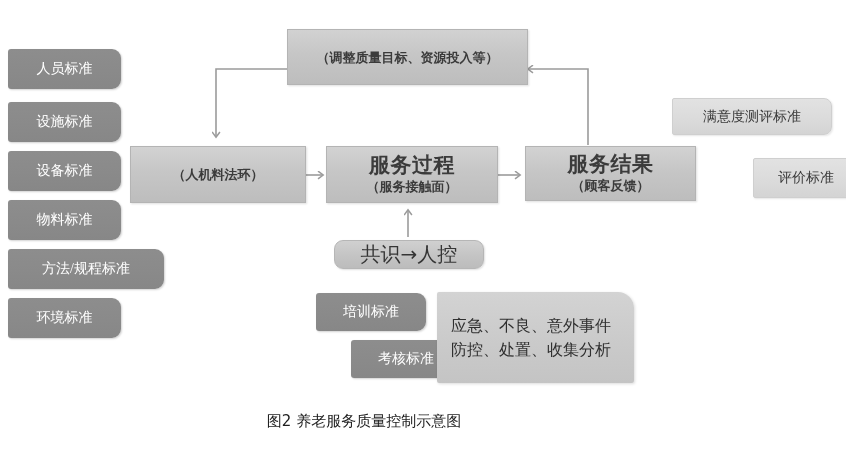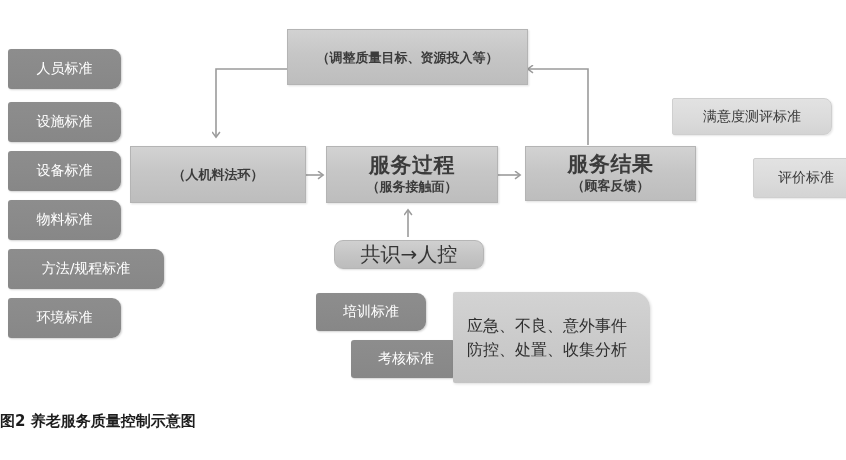--- a/index.html
+++ b/index.html
@@ -82,41 +82,40 @@
     background: linear-gradient(to bottom, #d3d3d3 0%, #cbcbcb 50%, #c4c4c4 100%);
     color: #2f2f2f;
     font-size: 16px;
     border-radius: 2px 16px 2px 2px;
     box-shadow: 1px 1px 3px rgba(0,0,0,0.14);
     align-items: flex-start;
     justify-content: center;
     padding-left: 14px;
     text-align: left;
     line-height: 1.45;
-    margin-left: 16px;
   }
 
   
   #links {
     position: absolute;
     left: 0;
     top: 0;
     width: 846px;
     height: 460px;
     pointer-events: none;
   }
 
   .caption {
     position: absolute;
     left: 0;
     top: 412px;
     width: 728px;
-    text-align: left;
+    text-align: center;
     font-size: 15px;
-    font-weight: bold;
+    font-weight: normal;
     color: #1d1d1d;
   }
 </style>
 </head>
 <body>
 
 <div id="canvas">
 
   <svg id="links" viewBox="0 0 846 460" xmlns="http://www.w3.org/2000/svg">
     <defs>
@@ -168,21 +167,21 @@
   </div>
   <div class="box chip" style="left:8px; top:102px; width:113px; height:40px;">
     <span>设施标准</span>
   </div>
   <div class="box chip" style="left:8px; top:151px; width:113px; height:40px;">
     <span>设备标准</span>
   </div>
   <div class="box chip" style="left:8px; top:200px; width:113px; height:40px;">
     <span>物料标准</span>
   </div>
-  <div class="box chip" style="left:8px; top:249px; width:156px; height:40px;">
+  <div class="box chip" style="left:8px; top:249px; width:156px; height:40px;font-family:Liberation Serif, serif;">
     <span>方法/规程标准</span>
   </div>
   <div class="box chip" style="left:8px; top:298px; width:113px; height:40px;">
     <span>环境标准</span>
   </div>
 
   <div class="box panel" style="left:672px; top:98px; width:160px; height:37px; border-radius:2px 8px 8px 2px;">
     <span>满意度测评标准</span>
   </div>
   <div class="box panel" style="left:713px; top:158px; width:106px; height:40px; border-radius:2px 8px 8px 2px;margin-left:40px;">

